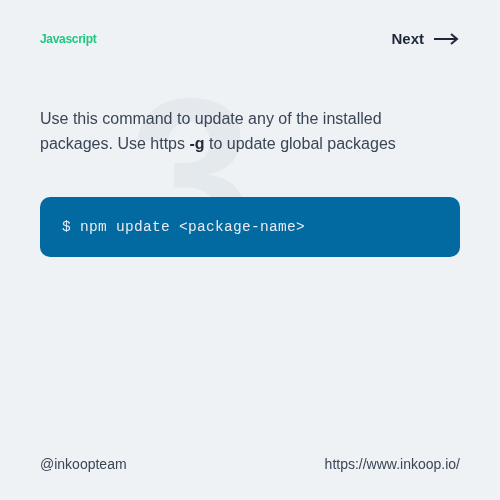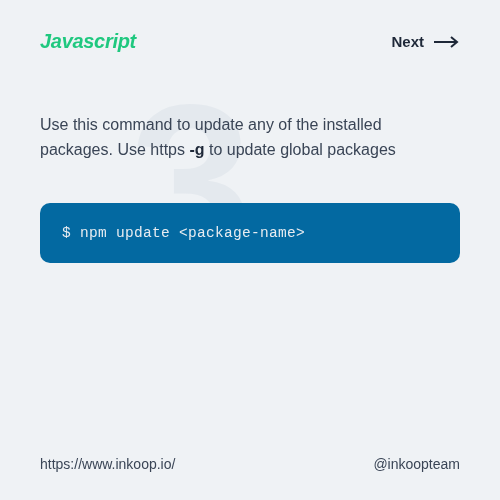--- a/index.html
+++ b/index.html
@@ -16,23 +16,22 @@
       overflow: hidden;
     }
     .header {
       display: flex;
       justify-content: space-between;
       align-items: center;
       padding: 30px 40px 0 40px;
     }
     .brand {
       color: #1fc87f;
-      font-size: 20px;
+      font-size: 12px;
       font-weight: 800;
-      font-style: italic;
       letter-spacing: -0.3px;
     }
     .next-link {
       display: flex;
       align-items: center;
       gap: 10px;
       color: #1e2838;
       font-size: 15px;
       font-weight: 700;
       cursor: pointer;
@@ -118,15 +117,15 @@
 
 <div class="main">
   <div class="bg-number">3</div>
   <p class="description">
     <span>Use this command to update any of the installed packages. Use https </span><span class="flag">-g</span><span> to update global packages</span>
   </p>
   <div class="code-block">$ npm update &lt;package-name&gt;</div>
 </div>
 
 <div class="footer">
+  <span>@inkoopteam</span>
   <span>https://www.inkoop.io/</span>
-  <span>@inkoopteam</span>
 </div>
 
 </body></html>

